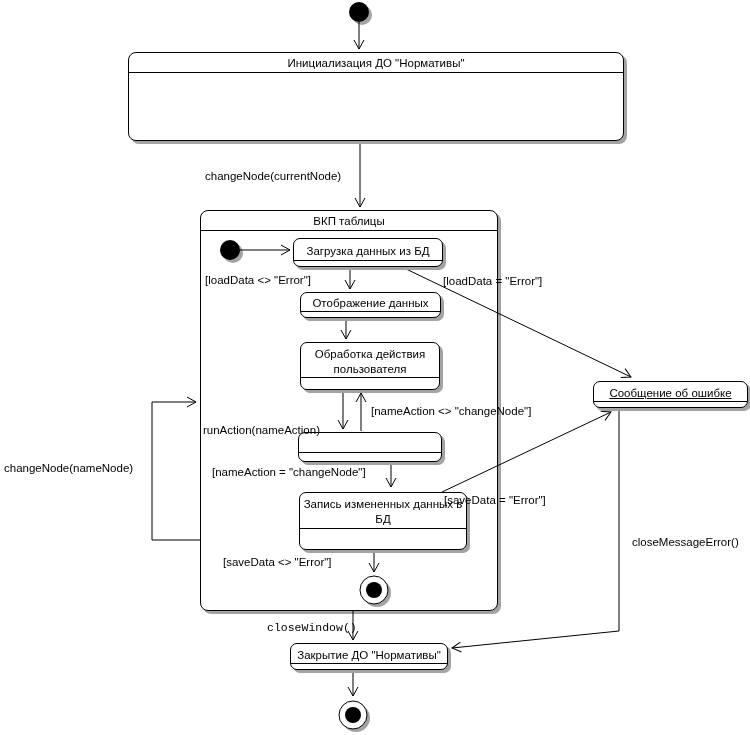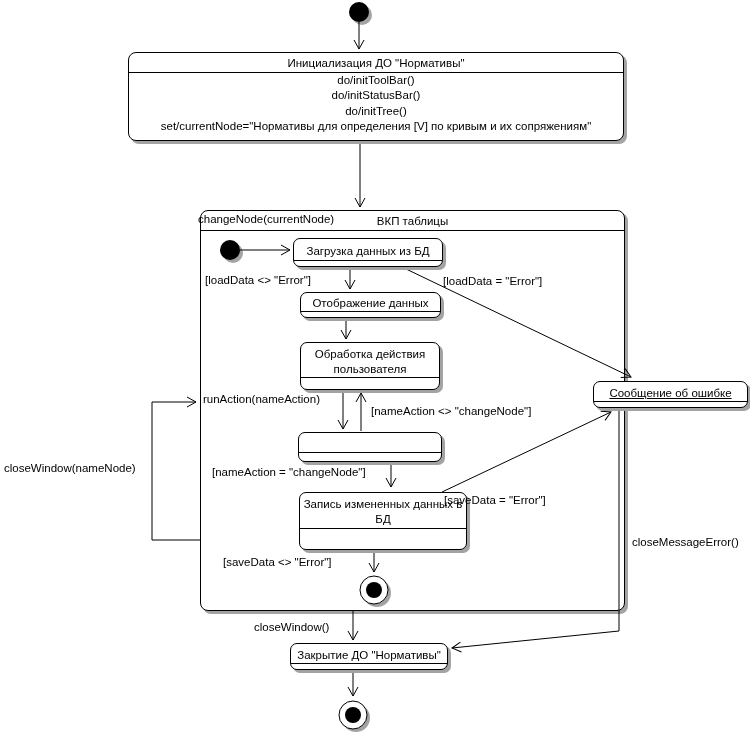--- a/index.html
+++ b/index.html
@@ -28,21 +28,21 @@
   .bigstate { border-radius:8px; }
   .bigstate .actions { position:absolute; top:20px; left:0; right:0; }
   .bigstate .actions div { line-height:15.4px; text-align:center; white-space:nowrap; }
   .label { position:absolute; z-index:4; white-space:nowrap; line-height:13px; }
 </style>
 </head>
 <body>
 
 <div class="canvas">
 
-  <div class="state composite" style="left:200px; top:210px; width:425px; height:401px;">
+  <div class="state composite" style="left:200px; top:210px; width:298px; height:401px;">
     <div class="title">ВКП таблицы</div>
   </div>
 
   <svg class="connectors" width="750" height="735" viewBox="0 0 750 735">
     <defs>
       <marker id="arr" markerUnits="userSpaceOnUse" markerWidth="22" markerHeight="16" viewBox="-11 -8 22 16" refX="0" refY="0" orient="auto">
         <path d="M-9,-5 L0,0 L-9,5" fill="none" stroke="#000" stroke-width="1"></path>
       </marker>
     </defs>
 
@@ -84,26 +84,20 @@
 
     <line x1="353" y1="670" x2="353" y2="696" stroke="#000" marker-end="url(#arr)"></line>
 
     <circle cx="356" cy="718" r="14" fill="#a3a3a3"></circle>
     <circle cx="353" cy="715" r="14" fill="#fff" stroke="#000"></circle>
     <circle cx="353" cy="715" r="8" fill="#000"></circle>
   </svg>
 
   <div class="state bigstate" style="left:128px; top:52px; width:496px; height:89px;">
     <div class="title">Инициализация ДО "Нормативы"</div>
-    <div class="actions">
-      <div>do/initToolBar()</div>
-      <div>do/initStatusBar()</div>
-      <div>do/initTree()</div>
-      <div>set/currentNode="Нормативы для определения [V] по кривым и их сопряжениям"</div>
-    </div>
   </div>
 
   <div class="state" style="left:293px; top:238px; width:150px; height:29px;">
     <div class="name" style="height:24px; white-space:nowrap;">Загрузка данных из БД</div>
     <div class="divider" style="bottom:5px;"></div>
   </div>
 
   <div class="state" style="left:300px; top:292px; width:141px; height:26px;">
     <div class="name" style="height:21px; white-space:nowrap;text-align:center;">Отображение данных</div>
     <div class="divider" style="bottom:5px;"></div>
@@ -126,25 +120,25 @@
   <div class="state" style="left:593px; top:381px; width:155px; height:27px;">
     <div class="name" style="height:22px; white-space:nowrap;text-decoration:underline;">Сообщение об ошибке</div>
     <div class="divider" style="bottom:5px;"></div>
   </div>
 
   <div class="state" style="left:290px; top:643px; width:158px; height:27px;">
     <div class="name" style="height:22px; white-space:nowrap;">Закрытие ДО "Нормативы"</div>
     <div class="divider" style="bottom:5px;"></div>
   </div>
 
-  <div class="label" style="left:198px; top:170px;margin-top:43px;">changeNode(currentNode)</div>
+  <div class="label" style="left:205px; top:170px;">changeNode(currentNode)</div>
   <div class="label" style="left:205px; top:274px;">[loadData &lt;&gt; "Error"]</div>
   <div class="label" style="left:443px; top:275px;">[loadData = "Error"]</div>
-  <div class="label" style="left:203px; top:393px;text-align:right;">runAction(nameAction)</div>
+  <div class="label" style="left:203px; top:424px;text-align:right;">runAction(nameAction)</div>
   <div class="label" style="left:371px; top:405px;">[nameAction &lt;&gt; "changeNode"]</div>
   <div class="label" style="left:212px; top:466px;">[nameAction = "changeNode"]</div>
   <div class="label" style="left:444px; top:494px;">[saveData = "Error"]</div>
   <div class="label" style="left:223px; top:556px;">[saveData &lt;&gt; "Error"]</div>
-  <div class="label" style="left:4px; top:462px;">closeWindow(nameNode)</div>
-  <div class="label" style="left:254px; top:621px;">closeWindow()</div>
+  <div class="label" style="left:4px; top:462px;">changeNode(nameNode)</div>
+  <div class="label" style="left:267px; top:621px;font-family:Liberation Mono, monospace;">closeWindow()</div>
   <div class="label" style="left:632px; top:536px;">closeMessageError()</div>
 
 </div>
 
 </body></html>

